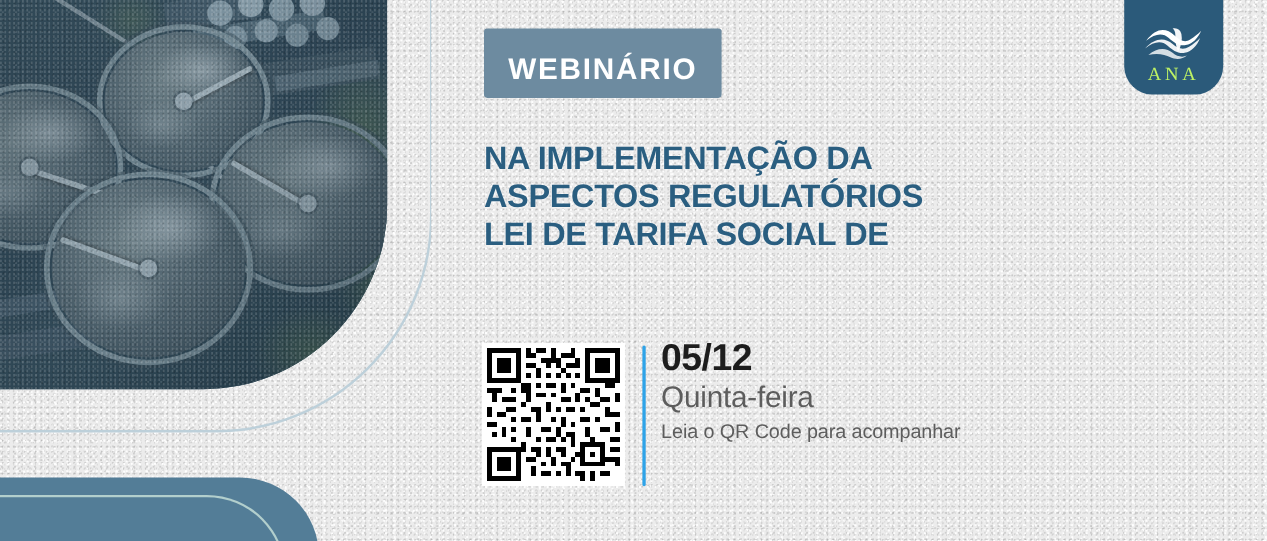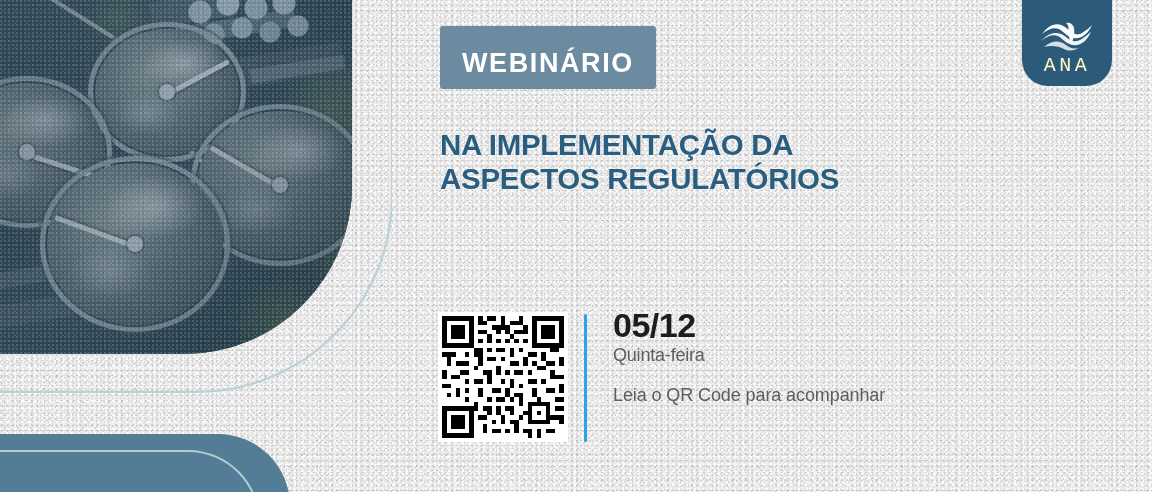--- a/index.html
+++ b/index.html
@@ -154,22 +154,22 @@
   .ana-logo{
     position:absolute;left:1022px;top:-18px;width:90px;height:104px;
     background:#2b5a7a;
     border-radius:14px 14px 26px 26px;
     z-index:6;
     display:flex;flex-direction:column;align-items:center;justify-content:flex-end;
     padding-bottom:10px;box-sizing:border-box;
   }
   .ana-logo .wave{width:54px;height:34px;margin-bottom:4px;}
   .ana-logo .ana-text{
-    color:#fef9c3;font-size:20px;letter-spacing:3.5px;
-    font-family:Liberation Mono, monospace;font-weight:400;line-height:1;
+    color:#bef264;font-size:17px;letter-spacing:3.5px;
+    font-family:Liberation Serif, serif;font-weight:400;line-height:1;
   }
 
   
   .content{position:absolute;left:438px;top:0;width:600px;height:492px;z-index:5;}
 
   .badge{
     position:absolute;left:2px;top:26px;
     background:#6d8ba0;color:#ffffff;
     font-size:27px;font-weight:bold;letter-spacing:1.6px;
     padding:24px 22px 12px;border-radius:3px;
@@ -188,36 +188,36 @@
   .info-row{position:absolute;left:0;top:312px;height:140px;}
   .qr{
     position:absolute;left:0;top:0;width:130px;height:130px;
     background:#ffffff;padding:0;box-sizing:border-box;
   }
   .qr svg{display:block;}
   .divider{
     position:absolute;left:146px;top:2px;width:3px;height:128px;
     background:#2ea3e8;border-radius:2px;
   }
-  .dateblock{position:absolute;left:175px;top:-6px;width:420px;}
+  .dateblock{position:absolute;left:163px;top:-6px;width:420px;}
   .d-date{
     color:#1d1d1d;font-size:34px;font-weight:bold;line-height:1.12;
     letter-spacing:-0.5px;
   }
   .d-day{
-    color:#5d5d5d;font-size:18px;font-weight:400;line-height:1.2;
+    color:#5d5d5d;font-size:27px;font-weight:400;line-height:1.2;
     letter-spacing:-0.2px;margin-top:1px;
   }
   .d-time{
     color:#1d1d1d;font-size:26px;font-weight:bold;line-height:1.2;
     letter-spacing:-0.3px;margin-top:2px;
   }
   .d-hint{
     color:#5d5d5d;font-size:18px;font-weight:400;line-height:1.25;
-    letter-spacing:-0.1px;margin-top:17px;
+    letter-spacing:-0.1px;margin-top:4px;
   }
 </style>
 </head>
 <body>
 
 <div class="banner">
 
   <div class="grain"></div>
 
   <svg class="outline-curve" viewBox="0 0 392 396" xmlns="http://www.w3.org/2000/svg">
@@ -293,20 +293,21 @@
     <div class="ana-text">ANA</div>
   </div>
 
   <div class="content">
 
     <div class="badge">WEBINÁRIO</div>
 
     <div class="title">
       <span class="ln">NA IMPLEMENTAÇÃO DA</span>
       <span class="ln">ASPECTOS REGULATÓRIOS</span>
+      <span class="ln">LEI DE TARIFA SOCIAL DE</span>
     </div>
 
     <div class="info-row">
 
       <div class="qr">
         <svg width="130" height="130" viewBox="0 0 29 29" shape-rendering="crispEdges" xmlns="http://www.w3.org/2000/svg">
           <rect width="29" height="29" fill="#ffffff"></rect>
           <g fill="#000000">
 
             <rect x="1" y="1" width="7" height="1"></rect>

